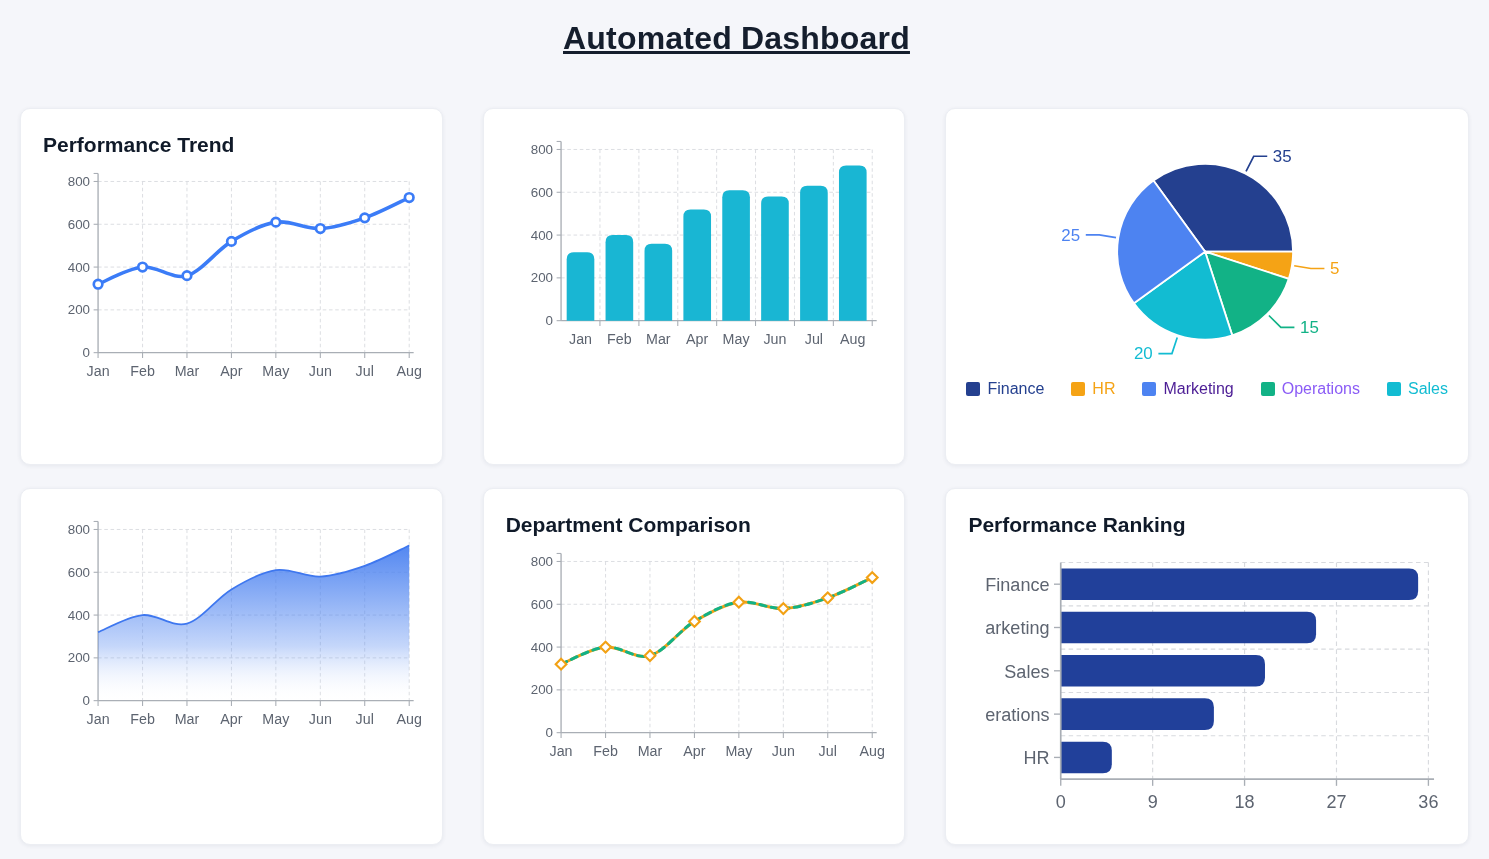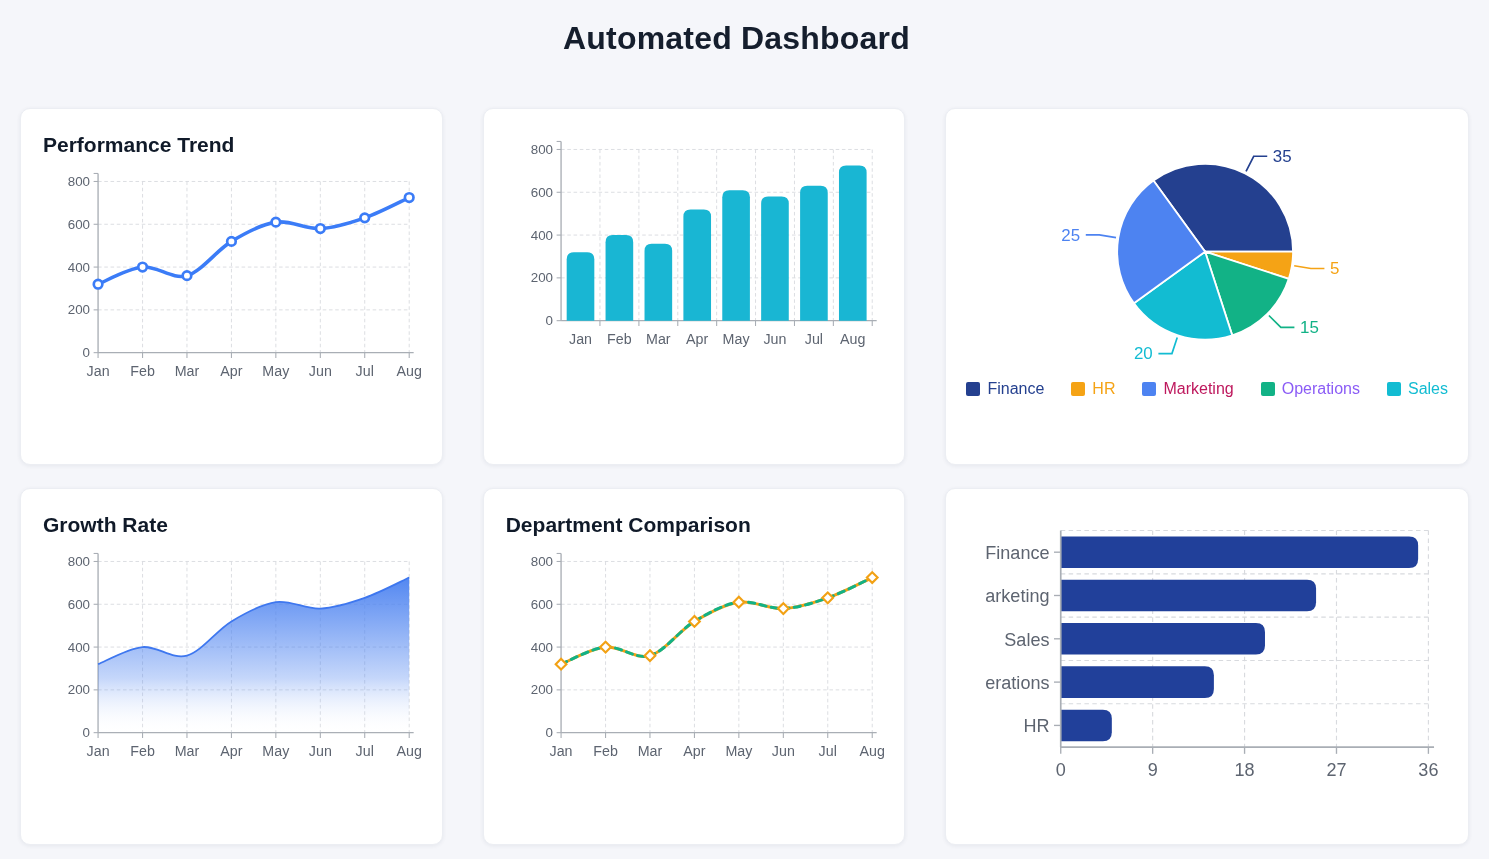--- a/index.html
+++ b/index.html
@@ -9,21 +9,21 @@
     font-family:"Liberation Sans", sans-serif;
   }
   h1.page-title{
     margin:16px 0 0 0;
     height:92px;line-height:76px;
     text-align:center;
     font-size:32px;font-weight:bold;
     color:#151e2d;
     letter-spacing:.2px;
   }
-  h1.page-title{height:auto;line-height:40px;margin:18px 16px 50px 0;}
+  h1.page-title{height:auto;line-height:40px;margin:18px 16px 50px 0;text-decoration:underline;}
   .grid{
     display:grid;
     grid-template-columns:repeat(3,1fr);
     gap:23px 40px;
     margin:0 20px;
   }
   .card{
     box-sizing:border-box;
     height:357px;
     background:#ffffff;
@@ -188,35 +188,34 @@
         <span class="legend-item">
           <span class="legend-swatch" style="background: rgb(36, 64, 143);"></span>
           <span style="color: rgb(36, 64, 143);">Finance</span>
         </span>
         <span class="legend-item">
           <span class="legend-swatch" style="background: rgb(245, 163, 21);"></span>
           <span style="color: rgb(245, 163, 21);">HR</span>
         </span>
         <span class="legend-item">
           <span class="legend-swatch" style="background: rgb(77, 131, 241);"></span>
-          <span style="color: #be185d;">Marketing</span>
+          <span style="color: #4c1d95;">Marketing</span>
         </span>
         <span class="legend-item">
           <span class="legend-swatch" style="background: rgb(18, 178, 134);"></span>
           <span style="color: #8b5cf6;">Operations</span>
         </span>
         <span class="legend-item">
           <span class="legend-swatch" style="background: rgb(18, 188, 210);"></span>
           <span style="color: rgb(18, 188, 210);">Sales</span>
         </span>
       </div>
   </section>
 
   <section class="card">
-    <h2 class="card-title">Growth Rate</h2>
     <svg class="chart-svg" viewBox="0 0 427 245">
         <line x1="59" y1="206" x2="64" y2="206" class="tk"></line>
         <text x="55" y="211" text-anchor="end" font-size="15" fill="#5d6470" font-family="&quot;Liberation Sans&quot;, sans-serif">0</text>
         <line x1="64" y1="158" x2="413" y2="158" class="gl"></line>
         <line x1="59" y1="158" x2="64" y2="158" class="tk"></line>
         <text x="55" y="163" text-anchor="end" font-size="15" fill="#5d6470" font-family="&quot;Liberation Sans&quot;, sans-serif">200</text>
         <line x1="64" y1="110" x2="413" y2="110" class="gl"></line>
         <line x1="59" y1="110" x2="64" y2="110" class="tk"></line>
         <text x="55" y="115" text-anchor="end" font-size="15" fill="#5d6470" font-family="&quot;Liberation Sans&quot;, sans-serif">400</text>
         <line x1="64" y1="62" x2="413" y2="62" class="gl"></line>
@@ -313,20 +312,21 @@
         <path d="M163.7,113.6 L169.7,119.6 L163.7,125.6 L157.7,119.6 Z" fill="#ffffff" stroke="#f2a114" stroke-width="2.4"></path>
         <path d="M213.6,75.2 L219.6,81.2 L213.6,87.2 L207.6,81.2 Z" fill="#ffffff" stroke="#f2a114" stroke-width="2.4"></path>
         <path d="M263.4,53.6 L269.4,59.6 L263.4,65.6 L257.4,59.6 Z" fill="#ffffff" stroke="#f2a114" stroke-width="2.4"></path>
         <path d="M313.3,60.8 L319.3,66.8 L313.3,72.8 L307.3,66.8 Z" fill="#ffffff" stroke="#f2a114" stroke-width="2.4"></path>
         <path d="M363.1,48.8 L369.1,54.8 L363.1,60.8 L357.1,54.8 Z" fill="#ffffff" stroke="#f2a114" stroke-width="2.4"></path>
         <path d="M413,26 L419,32 L413,38 L407,32 Z" fill="#ffffff" stroke="#f2a114" stroke-width="2.4"></path>
       </svg>
   </section>
 
   <section class="card">
+    <h2 class="card-title">Performance Ranking</h2>
     <svg class="chart-svg" viewBox="0 0 427 245">
         <line x1="84" y1="12" x2="410" y2="12" class="gl"></line>
         <line x1="84" y1="50.4" x2="410" y2="50.4" class="gl"></line>
         <line x1="84" y1="88.8" x2="410" y2="88.8" class="gl"></line>
         <line x1="84" y1="127.2" x2="410" y2="127.2" class="gl"></line>
         <line x1="84" y1="165.6" x2="410" y2="165.6" class="gl"></line>
         <line x1="84" y1="204" x2="84" y2="210" class="tk"></line>
         <text x="84" y="230" text-anchor="middle" font-size="16" fill="#5d6470" font-family="&quot;Liberation Sans&quot;, sans-serif">0</text>
         <line x1="165.5" y1="12" x2="165.5" y2="204" class="gl"></line>
         <line x1="165.5" y1="204" x2="165.5" y2="210" class="tk"></line>

